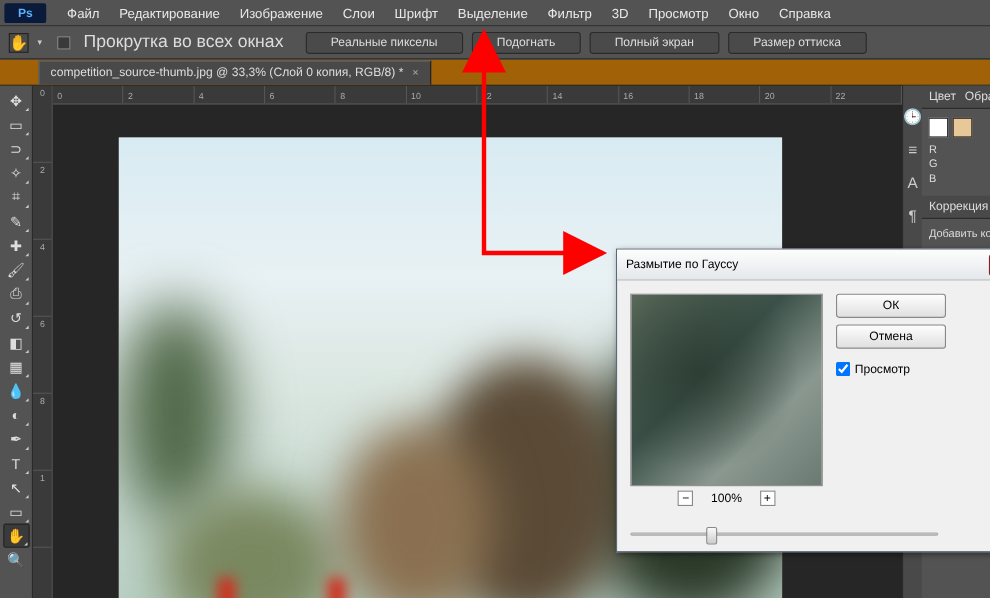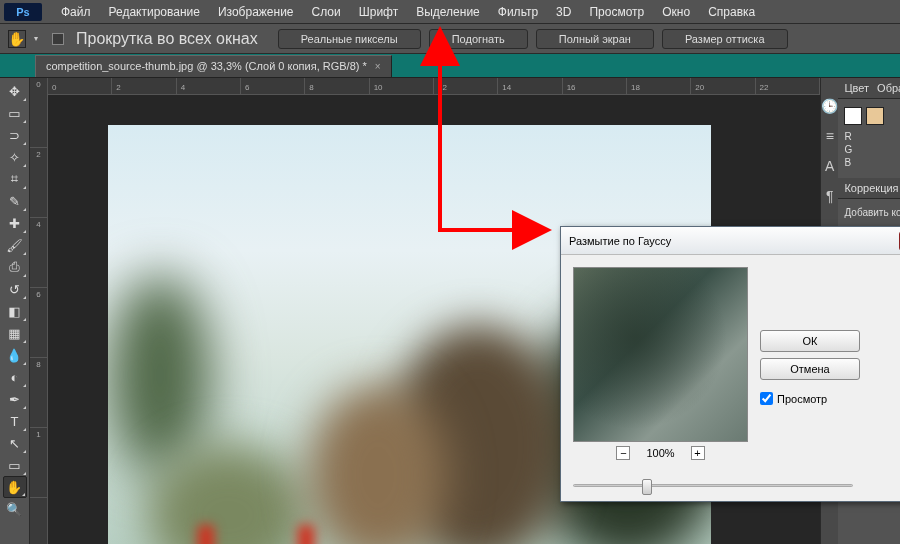--- a/index.html
+++ b/index.html
@@ -12,21 +12,21 @@
 
 
 .optbar { height: 30px; background: #535353; display: flex; align-items: center; padding: 4px 8px; gap: 8px; border-bottom: 1px solid #2a2a2a; position: relative; }
 .hand-ico { width: 18px; height: 18px; font-size: 14px; display: flex; align-items: center; justify-content: center; border: 1px solid #222; background: #4a4a4a; }
 .dd-arrow { font-size: 8px; color: #ccc; margin-right: 6px; }
 .chk { width: 12px; height: 12px; border: 1px solid #888; background: #3a3a3a; display: inline-block; margin-right: 4px; }
 .optlabel { color: #ddd; font-size: 16px; margin-right: 12px; }
 .opt-btn { background: #4a4a4a; border: 1px solid #2a2a2a; color: #ddd; font-size: 11px; padding: 3px 22px; border-radius: 3px; cursor: pointer; }
 
 
-.tabbar { height: 24px; background: #0f766e; display: flex; align-items: center; padding-left: 35px; border-bottom: 1px solid #222; }
+.tabbar { height: 24px; background: #a16207; display: flex; align-items: center; padding-left: 35px; border-bottom: 1px solid #222; }
 .tab { background: #494949; height: 22px; display: flex; align-items: center; padding: 0 10px; font-size: 11px; color: #ddd; border-top: 1px solid #666; border-left: 1px solid #666; border-right: 1px solid #222; }
 .tab .close { margin-left: 8px; font-size: 10px; color: #aaa; }
 
 
 .main { display: flex; height: calc(544px - 78px); }
 .tools { width: 30px; background: #535353; display: flex; flex-direction: column; align-items: center; padding-top: 2px; border-right: 1px solid #2a2a2a; }
 .tool { width: 24px; height: 22px; display: flex; align-items: center; justify-content: center; position: relative; color: #ddd; font-size: 13px; cursor: pointer; }
 .tool.sel { background: #3a3a3a; border: 1px solid #222; border-radius: 2px; }
 .tool .tri { position: absolute; bottom: 1px; right: 1px; width: 0; height: 0; border-left: 3px solid transparent; border-bottom: 3px solid #ccc; }
 
@@ -60,21 +60,21 @@
 .rgb-row { display: flex; align-items: center; gap: 4px; margin: 2px 0; font-size: 10px; }
 
 
 .dialog { position: absolute; left: 560px; top: 226px; width: 392px; background: #f0f0f0; border: 1px solid #5a6a7a; box-shadow: 2px 2px 6px rgba(0,0,0,.5); font-size: 11px; color: #000; }
 .dlg-title { height: 28px; background: linear-gradient(#fdfdfd, #e4e8ec); display: flex; align-items: center; padding: 0 8px; border-bottom: 1px solid #bbb; position: relative; }
 .dlg-title span { flex: 1; }
 .dlg-close { width: 44px; height: 20px; background: linear-gradient(#e07070, #c23838); border: 1px solid #8a2020; border-radius: 3px; color: #fff; display: flex; align-items: center; justify-content: center; font-size: 12px; cursor: pointer; }
 .dlg-body { padding: 12px; display: flex; gap: 12px; }
 .preview { width: 175px; height: 175px; border: 1px solid #888; position: relative; overflow: hidden; background: linear-gradient(135deg, #5a6a5a 0%, #3a5048 40%, #8a9890 70%, #6a7a72 100%); }
 .preview::after { content: ""; position: absolute; inset: 0; background: radial-gradient(circle at 35% 40%, rgba(40,55,45,.7), transparent 60%); }
-.dlg-right { display: flex; flex-direction: column; gap: 6px; justify-content: center; }
+.dlg-right { display: flex; flex-direction: column; gap: 6px; }
 .dlg-btn { width: 100px; height: 22px; background: linear-gradient(#fdfdfd, #e0e0e0); border: 1px solid #888; border-radius: 3px; font-size: 11px; cursor: pointer; }
 .dlg-chk { display: flex; align-items: center; gap: 4px; margin-top: 6px; font-size: 11px; }
 .dlg-chk input { width: 13px; height: 13px; }
 .dlg-zoom { display: flex; align-items: center; justify-content: center; gap: 16px; padding: 4px 0 8px; }
 .zbtn { width: 14px; height: 14px; border: 1px solid #888; font-size: 11px; display: flex; align-items: center; justify-content: center; background: #fff; cursor: pointer; }
 .dlg-radius { display: flex; align-items: center; gap: 8px; padding: 4px 12px 4px 12px; }
 .dlg-radius input { width: 44px; height: 18px; border: 1px solid #7a9ac8; background: #fff; text-align: center; font-size: 11px; }
 .dlg-radius input.sel { background: #3a7ad8; color: #fff; }
 .dlg-slider { padding: 4px 12px 14px; position: relative; }
 .slider-track { height: 3px; background: #ccc; border: 1px solid #aaa; border-radius: 2px; position: relative; width: 280px; }

